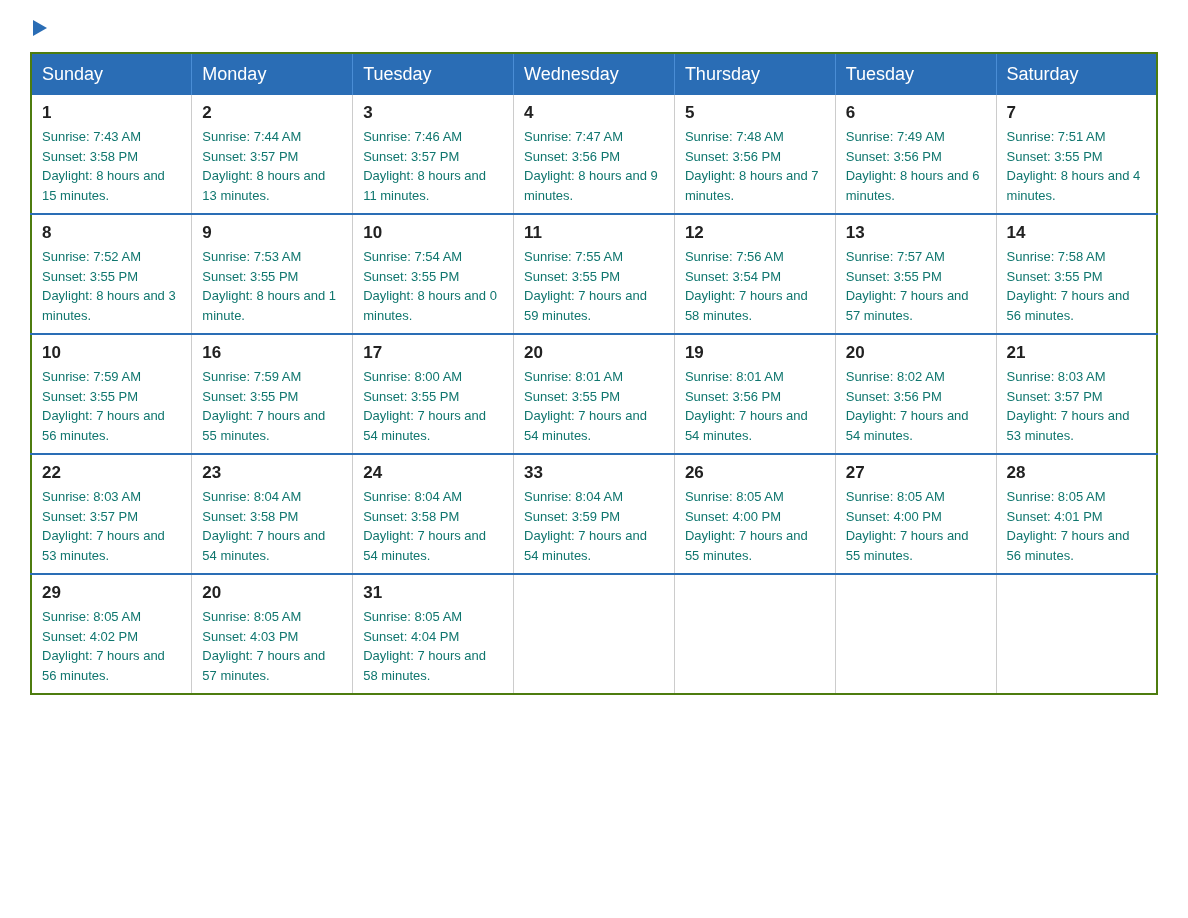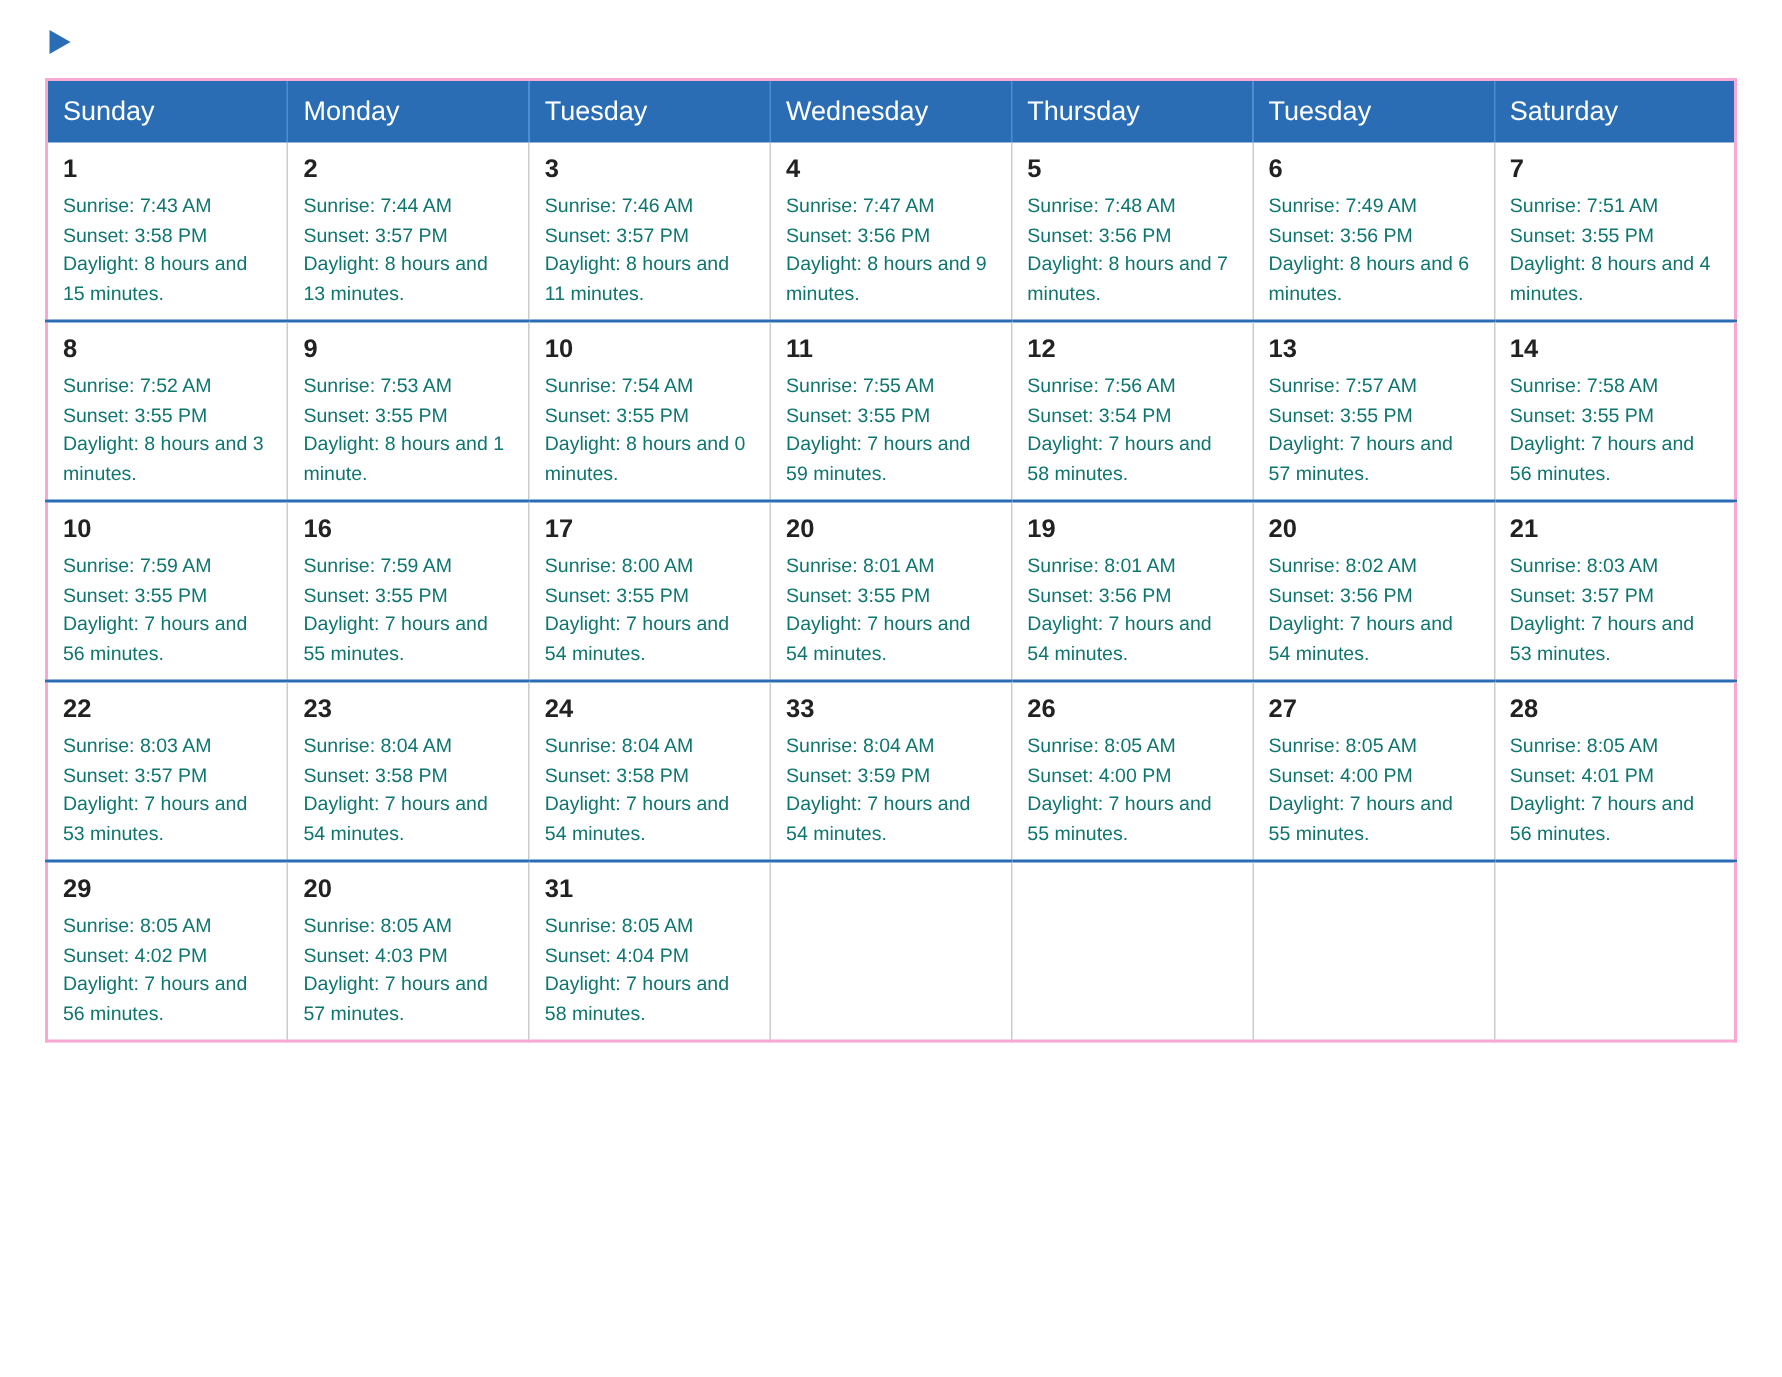--- a/index.html
+++ b/index.html
@@ -26,21 +26,21 @@
       line-height: 1.1;
     }
     .location {
       font-size: 24px;
       color: #444;
       margin-top: 4px;
     }
     .calendar {
       width: 100%;
       border-collapse: collapse;
-      border: 2px solid #f9a8d4;
+      border: 2px solid #4d7c0f;
       padding-left: 48px;
     }
     .calendar th {
       background-color: #2a6db5;
       color: #ffffff;
       font-size: 18px;
       font-weight: normal;
       padding: 10px 10px;
       text-align: left;
       border-right: 1px solid #4a8dd5;

